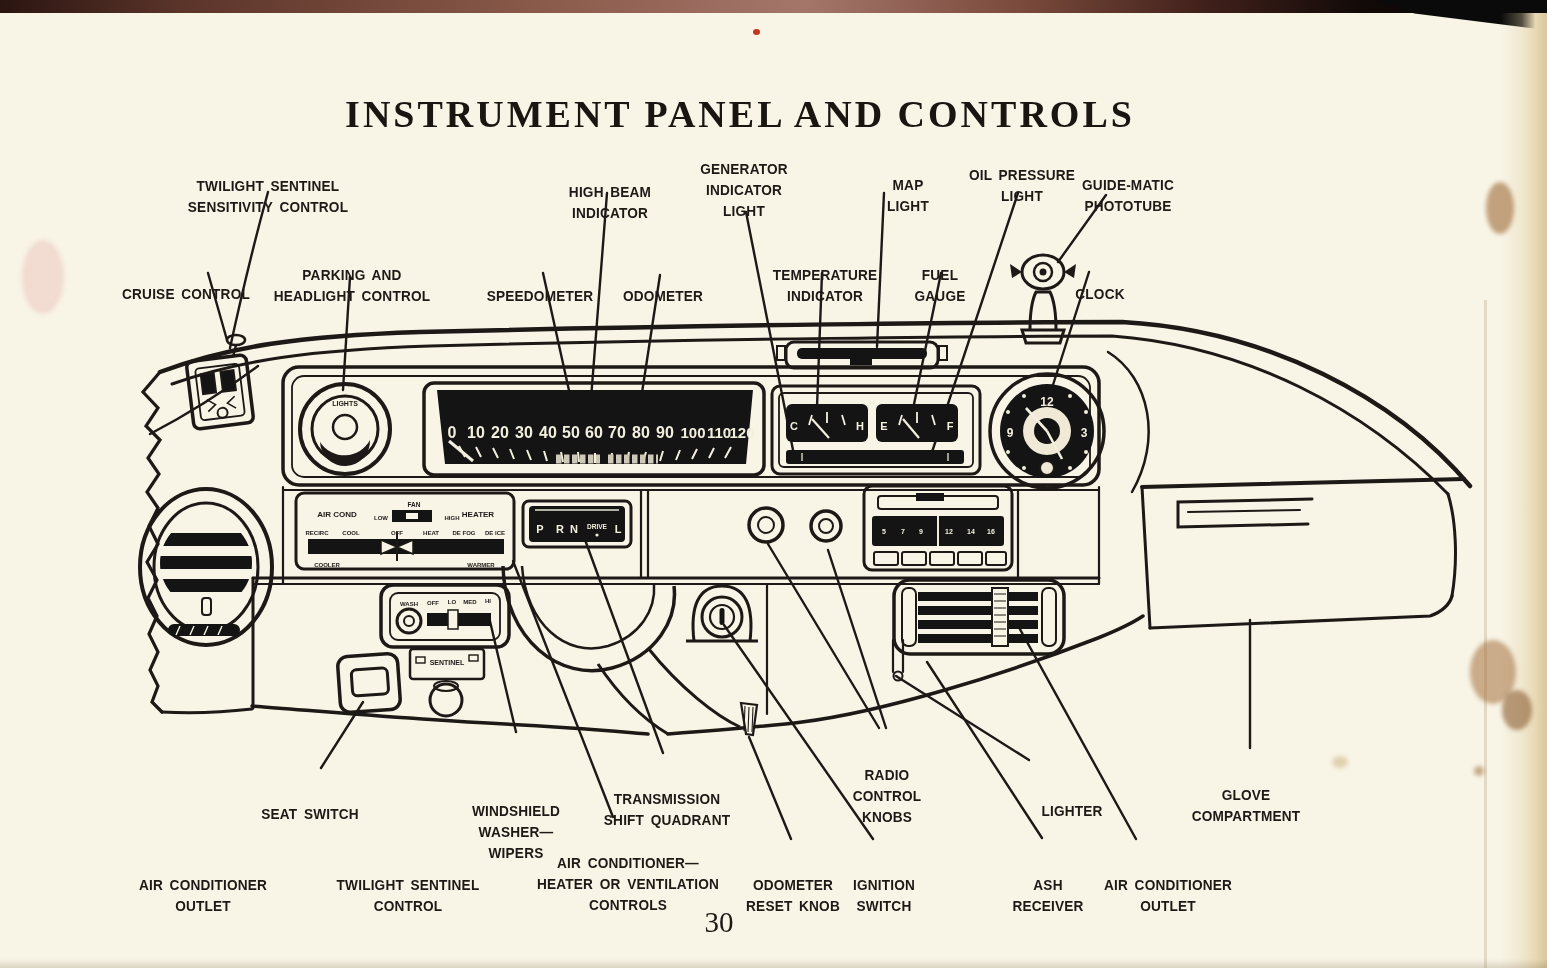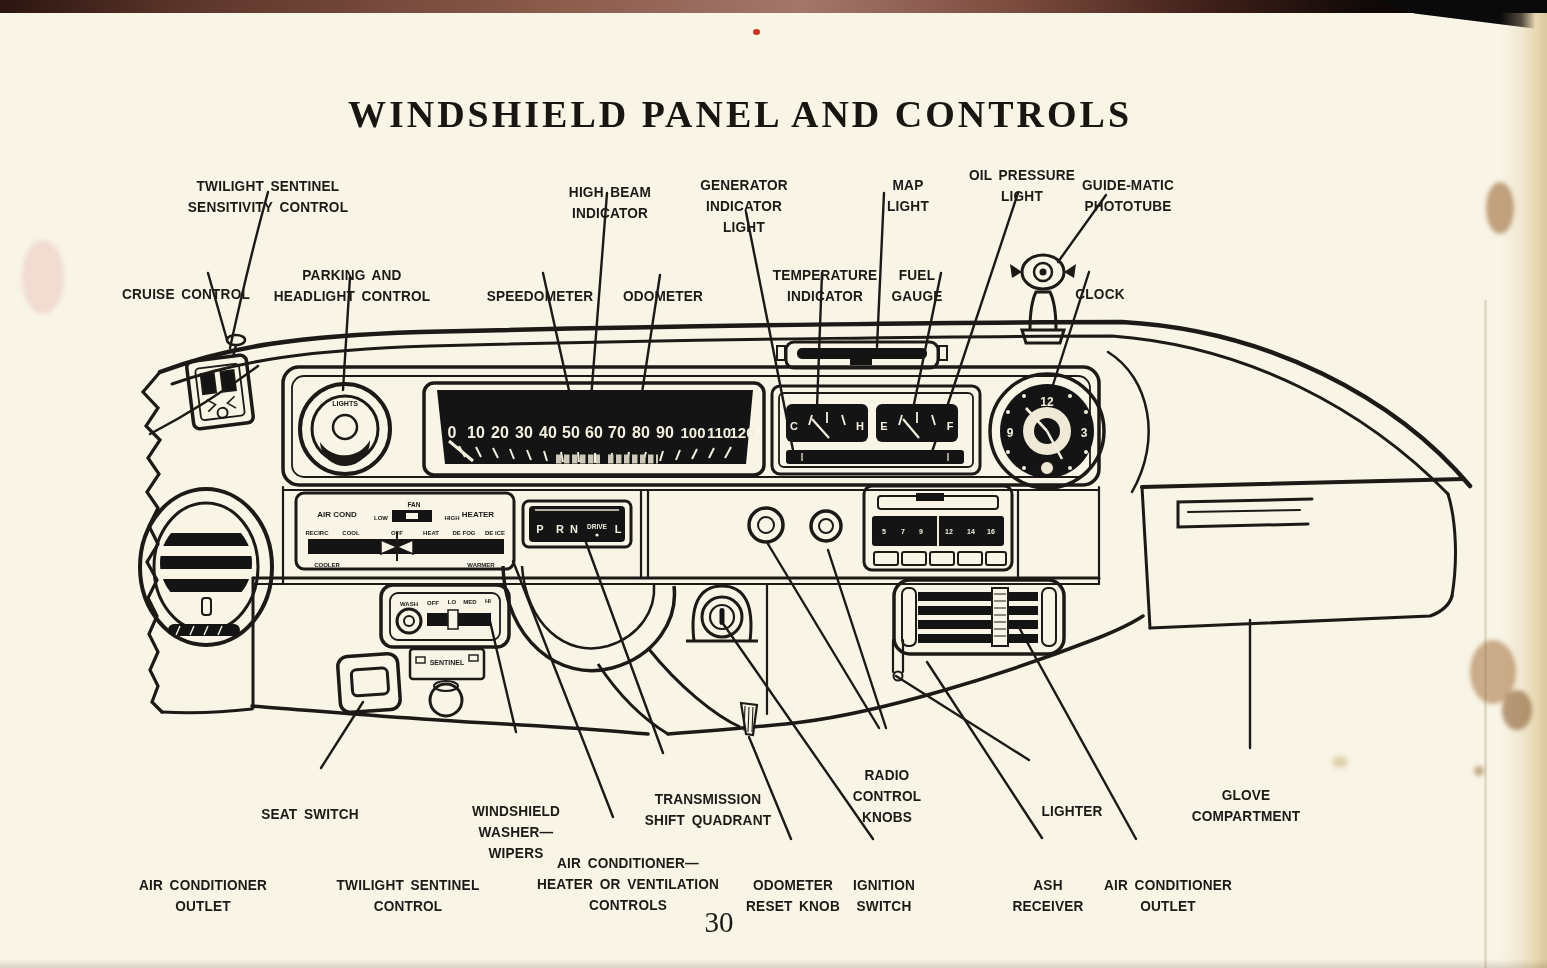--- a/index.html
+++ b/index.html
@@ -46,50 +46,50 @@
 <div class="edge-right"></div>
 <div class="crease"></div>
 <div class="stain s1"></div>
 <div class="stain s2"></div>
 <div class="stain s3"></div>
 <div class="stain s4"></div>
 <div class="stain s5"></div>
 <div class="stain s6"></div>
 <div class="bottom-shade"></div>
 
-<div class="title">WINDSHIELD PANEL AND CONTROLS</div>
+<div class="title">INSTRUMENT PANEL AND CONTROLS</div>
 
 <div class="callout" style="left:268px;top:143px"><span>TWILIGHT SENTINEL
 SENSITIVITY CONTROL</span></div>
 <div class="callout" style="left:186px;top:251px"><span>CRUISE CONTROL</span></div>
 <div class="callout" style="left:352px;top:232px"><span>PARKING AND
 HEADLIGHT CONTROL</span></div>
 <div class="callout" style="left:540px;top:253px"><span>SPEEDOMETER</span></div>
 <div class="callout" style="left:663px;top:253px"><span>ODOMETER</span></div>
 <div class="callout" style="left:610px;top:149px"><span>HIGH BEAM
 INDICATOR</span></div>
-<div class="callout" style="left:744px;top:142px"><span>GENERATOR
+<div class="callout" style="left:744px;top:126px"><span>GENERATOR
 INDICATOR
 LIGHT</span></div>
 <div class="callout" style="left:908px;top:142px"><span>MAP
 LIGHT</span></div>
 <div class="callout" style="left:825px;top:232px"><span>TEMPERATURE
 INDICATOR</span></div>
-<div class="callout" style="left:917px;top:232px"><span>FUEL
+<div class="callout" style="left:940px;top:232px"><span>FUEL
 GAUGE</span></div>
 <div class="callout" style="left:1022px;top:132px"><span>OIL PRESSURE
 LIGHT</span></div>
 <div class="callout" style="left:1128px;top:142px"><span>GUIDE-MATIC
 PHOTOTUBE</span></div>
 <div class="callout" style="left:1100px;top:251px"><span>CLOCK</span></div>
 <div class="callout" style="left:516px;top:768px"><span>WINDSHIELD
 WASHER—
 WIPERS</span></div>
 <div class="callout" style="left:310px;top:771px"><span>SEAT SWITCH</span></div>
-<div class="callout" style="left:708px;top:756px"><span>TRANSMISSION
+<div class="callout" style="left:667px;top:756px"><span>TRANSMISSION
 SHIFT QUADRANT</span></div>
 <div class="callout" style="left:887px;top:732px"><span>RADIO
 CONTROL
 KNOBS</span></div>
 <div class="callout" style="left:1072px;top:768px"><span>LIGHTER</span></div>
 <div class="callout" style="left:1246px;top:752px"><span>GLOVE
 COMPARTMENT</span></div>
 <div class="callout" style="left:203px;top:842px"><span>AIR CONDITIONER
 OUTLET</span></div>
 <div class="callout" style="left:408px;top:842px"><span>TWILIGHT SENTINEL

